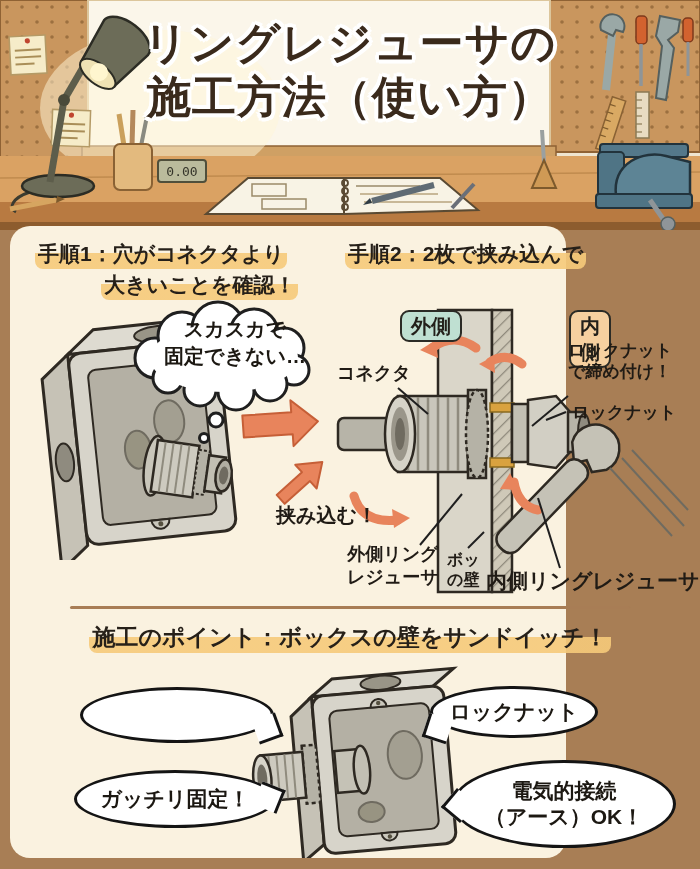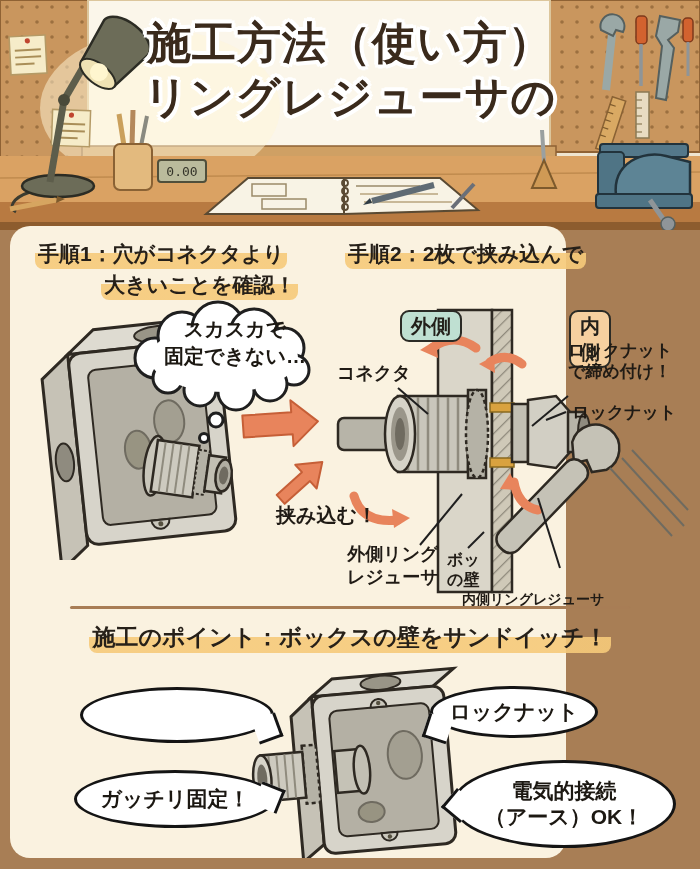--- a/index.html
+++ b/index.html
@@ -202,22 +202,22 @@
       <rect x="600" y="144" width="88" height="13" rx="3" fill="#54788a" stroke="#22333c" stroke-width="2"></rect>
       <rect x="598" y="152" width="26" height="44" rx="4" fill="#4f7485" stroke="#22333c" stroke-width="2"></rect>
       <path d="M616,196 C612,162 644,150 666,156 L690,162 L690,196 Z" fill="#5d8495" stroke="#22333c" stroke-width="2.5"></path>
       <rect x="596" y="194" width="96" height="14" rx="3" fill="#4f7485" stroke="#22333c" stroke-width="2"></rect>
       <line x1="650" y1="200" x2="668" y2="226" stroke="#8f9598" stroke-width="5"></line>
       <circle cx="668" cy="224" r="7" fill="#8f9598" stroke="#55605f" stroke-width="1.5"></circle>
     </g>
   </svg>
 
   <div class="title-wrap">
+    <div class="title-line">リングレジューサの</div>
     <div class="title-line">施工方法（使い方）</div>
-    <div class="title-line">リングレジューサの</div>
   </div>
 
   <div class="panel">
 
     <div class="heading" style="left:25px;top:12px;">
       <span class="hl">手順1：穴がコネクタより</span>
       <span class="hline2"><span class="hl">大きいことを確認！</span></span>
     </div>
 
     <div class="heading" style="left:335px;top:12px;">
@@ -378,21 +378,21 @@
     <div class="label" style="left:562px;top:176px;font-size:17px;">ロックナット</div>
     <div class="label" style="left:266px;top:277px;font-size:20px;">挟み込む！</div>
     <div class="label" style="left:337px;top:317px;font-size:18px;text-align:center;">
       <div>外側リング</div>
       <div>レジューサ</div>
     </div>
     <div class="label" style="left:437px;top:324px;font-size:16px;">
       <div>ボッ</div>
       <div>の壁</div>
     </div>
-    <div class="label" style="left:452px;top:342px;font-size:14px;margin-top:23px;">内側リングレジューサ</div>
+    <div class="label" style="left:476px;top:342px;font-size:21px;">内側リングレジューサ</div>
 
     <div class="divider"></div>
     <div class="point-heading">
       <span class="hl">施工のポイント：ボックスの壁をサンドイッチ！</span>
     </div>
 
     <svg class="abs" style="left:230px;top:434px;" width="230" height="198" viewBox="0 0 230 198">
       <g transform="rotate(-5 130 110)">
         <path d="M78,32 L56,50 L56,196 L78,180 Z" fill="#c6c2b6" stroke="#2e2922" stroke-width="3"></path>
         <path d="M78,32 L100,16 L222,16 L200,32 Z" fill="#dedbd1" stroke="#2e2922" stroke-width="3"></path>

